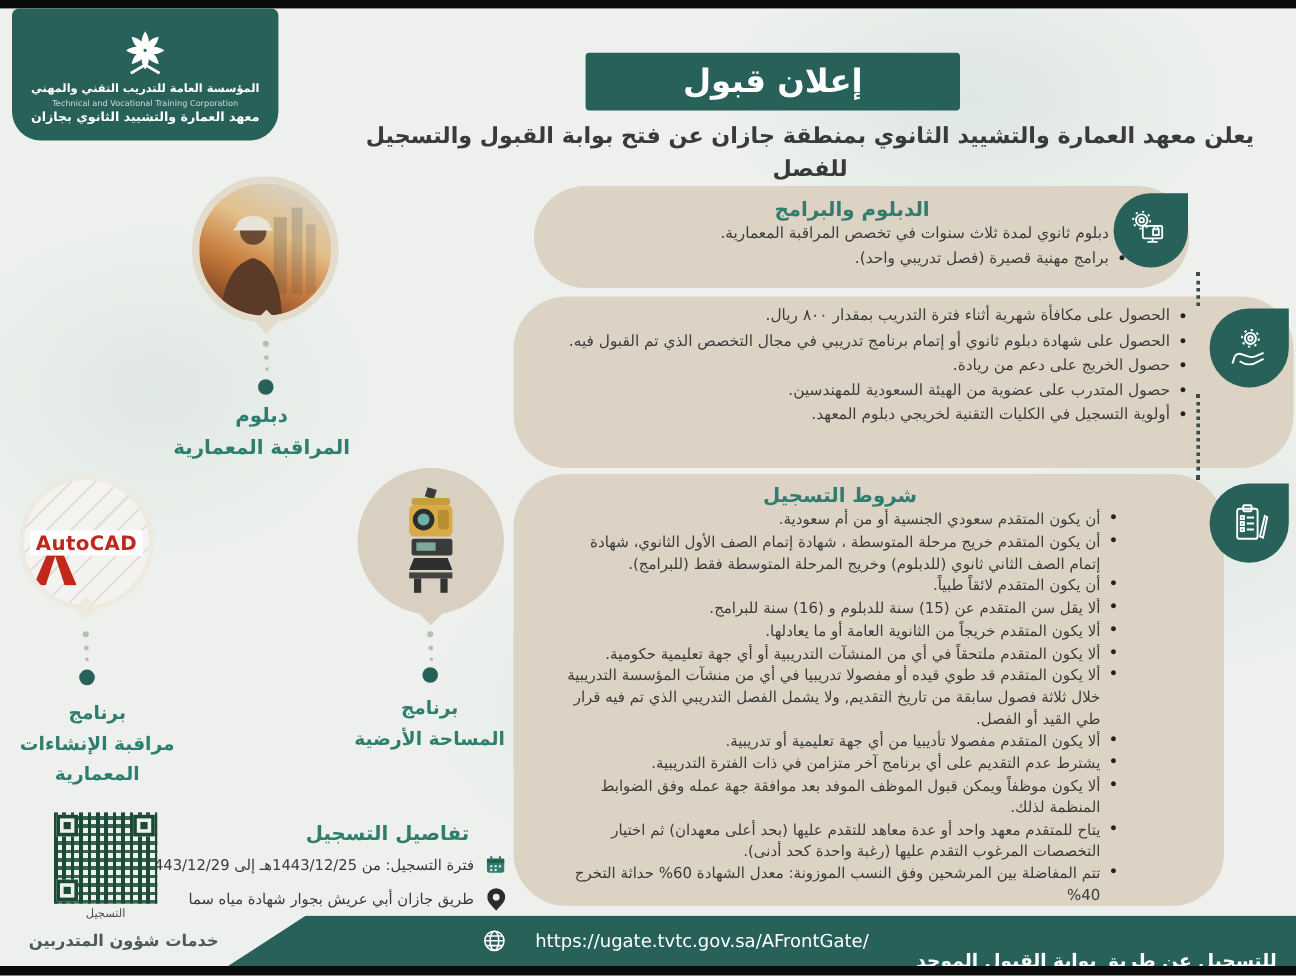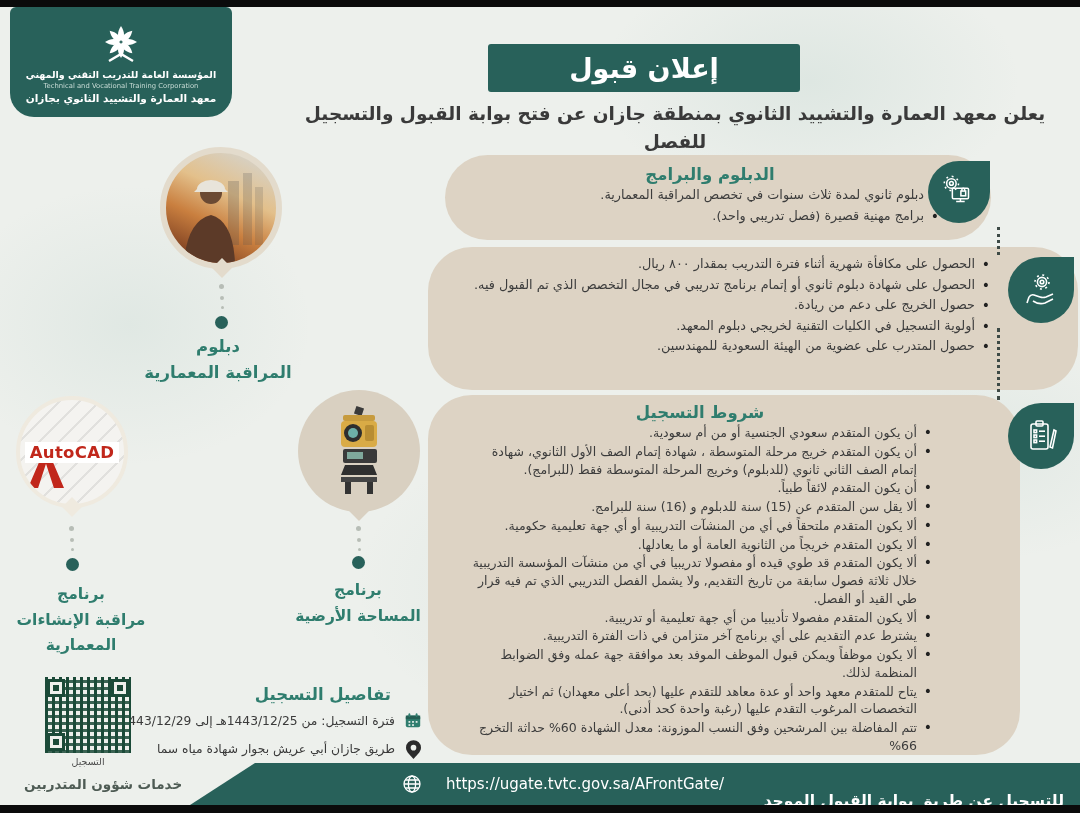--- a/index.html
+++ b/index.html
@@ -241,50 +241,50 @@
       <path d="M23 19 v-1.5 a1.5 1.5 0 0 1 3 0 V19"></path>
       <path d="M21.5 27 v3 M17 30 h9 M21.5 32.5 h0"></path>
     </svg>
   </div>
 
   <div class="card card2">
     <ul>
       <li>الحصول على مكافأة شهرية أثناء فترة التدريب بمقدار ٨٠٠ ريال.</li>
       <li>الحصول على شهادة دبلوم ثانوي أو إتمام برنامج تدريبي في مجال التخصص الذي تم القبول فيه.</li>
       <li>حصول الخريج على دعم من ريادة.</li>
+      <li>حصول المتدرب على عضوية من الهيئة السعودية للمهندسين.</li>
       <li>أولوية التسجيل في الكليات التقنية لخريجي دبلوم المعهد.</li>
-      <li>حصول المتدرب على عضوية من الهيئة السعودية للمهندسين.</li>
     </ul>
   </div>
   <div class="drop drop2">
     <svg width="40" height="40" viewBox="0 0 40 40" fill="none" stroke="#ffffff" stroke-width="1.6">
       <circle cx="21" cy="12" r="4.6"></circle>
       <circle cx="21" cy="12" r="1.8"></circle>
       <circle cx="21" cy="12" r="7" stroke-dasharray="2 3.5"></circle>
       <path d="M8 27 q2 -3 5 -2 l6 2 q3 1 6 0 l7 -3"></path>
       <path d="M12 31 q6 4 12 2 l8 -4"></path>
       <path d="M8 27 l-2 6"></path>
     </svg>
   </div>
 
   <div class="card card3">
     <h3>شروط التسجيل</h3>
     <ul>
       <li>أن يكون المتقدم سعودي الجنسية أو من أم سعودية.</li>
       <li>أن يكون المتقدم خريج مرحلة المتوسطة ، شهادة إتمام الصف الأول الثانوي، شهادة إتمام الصف الثاني ثانوي (للدبلوم) وخريج المرحلة المتوسطة فقط (للبرامج).</li>
       <li>أن يكون المتقدم لائقاً طبياً.</li>
       <li>ألا يقل سن المتقدم عن (15) سنة للدبلوم و (16) سنة للبرامج.</li>
+      <li>ألا يكون المتقدم خريجاً من الثانوية العامة أو ما يعادلها.</li>
       <li>ألا يكون المتقدم ملتحقاً في أي من المنشآت التدريبية أو أي جهة تعليمية حكومية.</li>
-      <li>ألا يكون المتقدم خريجاً من الثانوية العامة أو ما يعادلها.</li>
       <li>ألا يكون المتقدم قد طوي قيده أو مفصولا تدريبيا في أي من منشآت المؤسسة التدريبية خلال ثلاثة فصول سابقة من تاريخ التقديم, ولا يشمل الفصل التدريبي الذي تم فيه قرار طي القيد أو الفصل.</li>
       <li>ألا يكون المتقدم مفصولا تأديبيا من أي جهة تعليمية أو تدريبية.</li>
       <li>يشترط عدم التقديم على أي برنامج آخر متزامن في ذات الفترة التدريبية.</li>
       <li>ألا يكون موظفاً ويمكن قبول الموظف الموفد بعد موافقة جهة عمله وفق الضوابط المنظمة لذلك.</li>
       <li>يتاح للمتقدم معهد واحد أو عدة معاهد للتقدم عليها (بحد أعلى معهدان) ثم اختيار التخصصات المرغوب التقدم عليها (رغبة واحدة كحد أدنى).</li>
-      <li>تتم المفاضلة بين المرشحين وفق النسب الموزونة: معدل الشهادة 60% حداثة التخرج 66%</li>
+      <li>تتم المفاضلة بين المرشحين وفق النسب الموزونة: معدل الشهادة 60% حداثة التخرج 40%</li>
     </ul>
   </div>
   <div class="drop drop3">
     <svg width="40" height="40" viewBox="0 0 40 40" fill="none" stroke="#ffffff" stroke-width="1.6">
       <rect x="10" y="8" width="17" height="25" rx="2"></rect>
       <rect x="15" y="5" width="7" height="5" rx="1"></rect>
       <rect x="13" y="14" width="2.6" height="2.6"></rect>
         <path d="M18 15.2 h6"></path>
       <rect x="13" y="19" width="2.6" height="2.6"></rect>
         <path d="M18 20.2 h6"></path>

